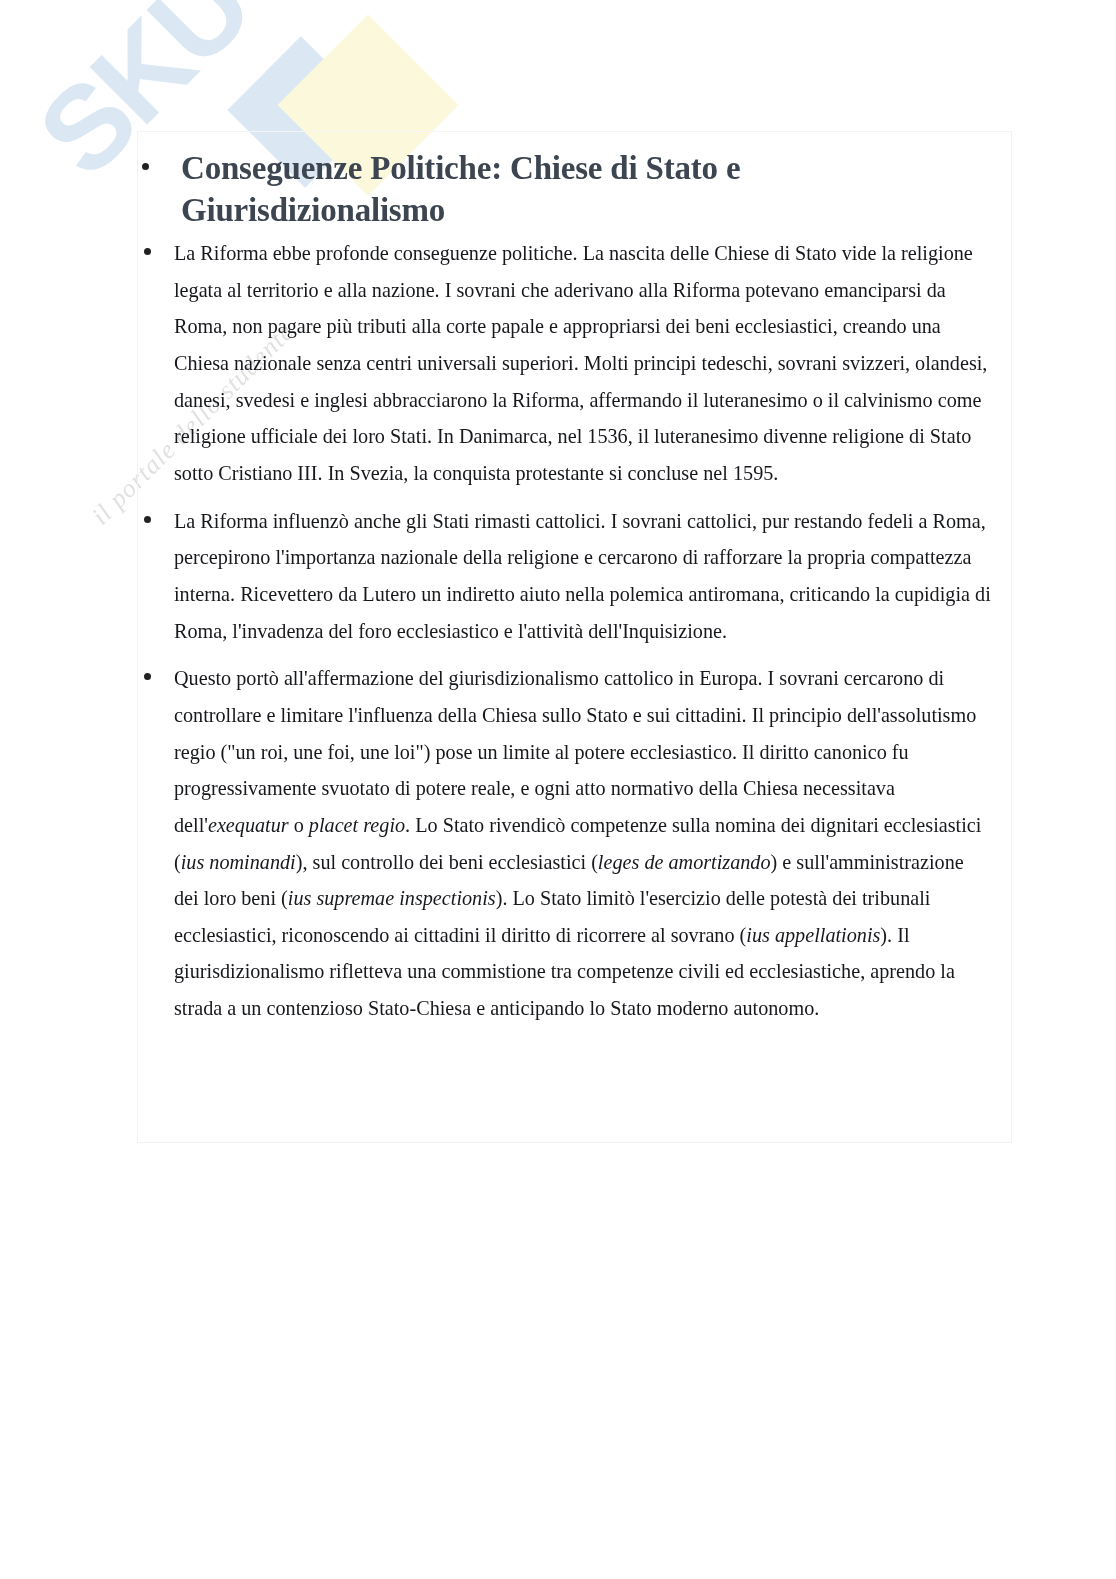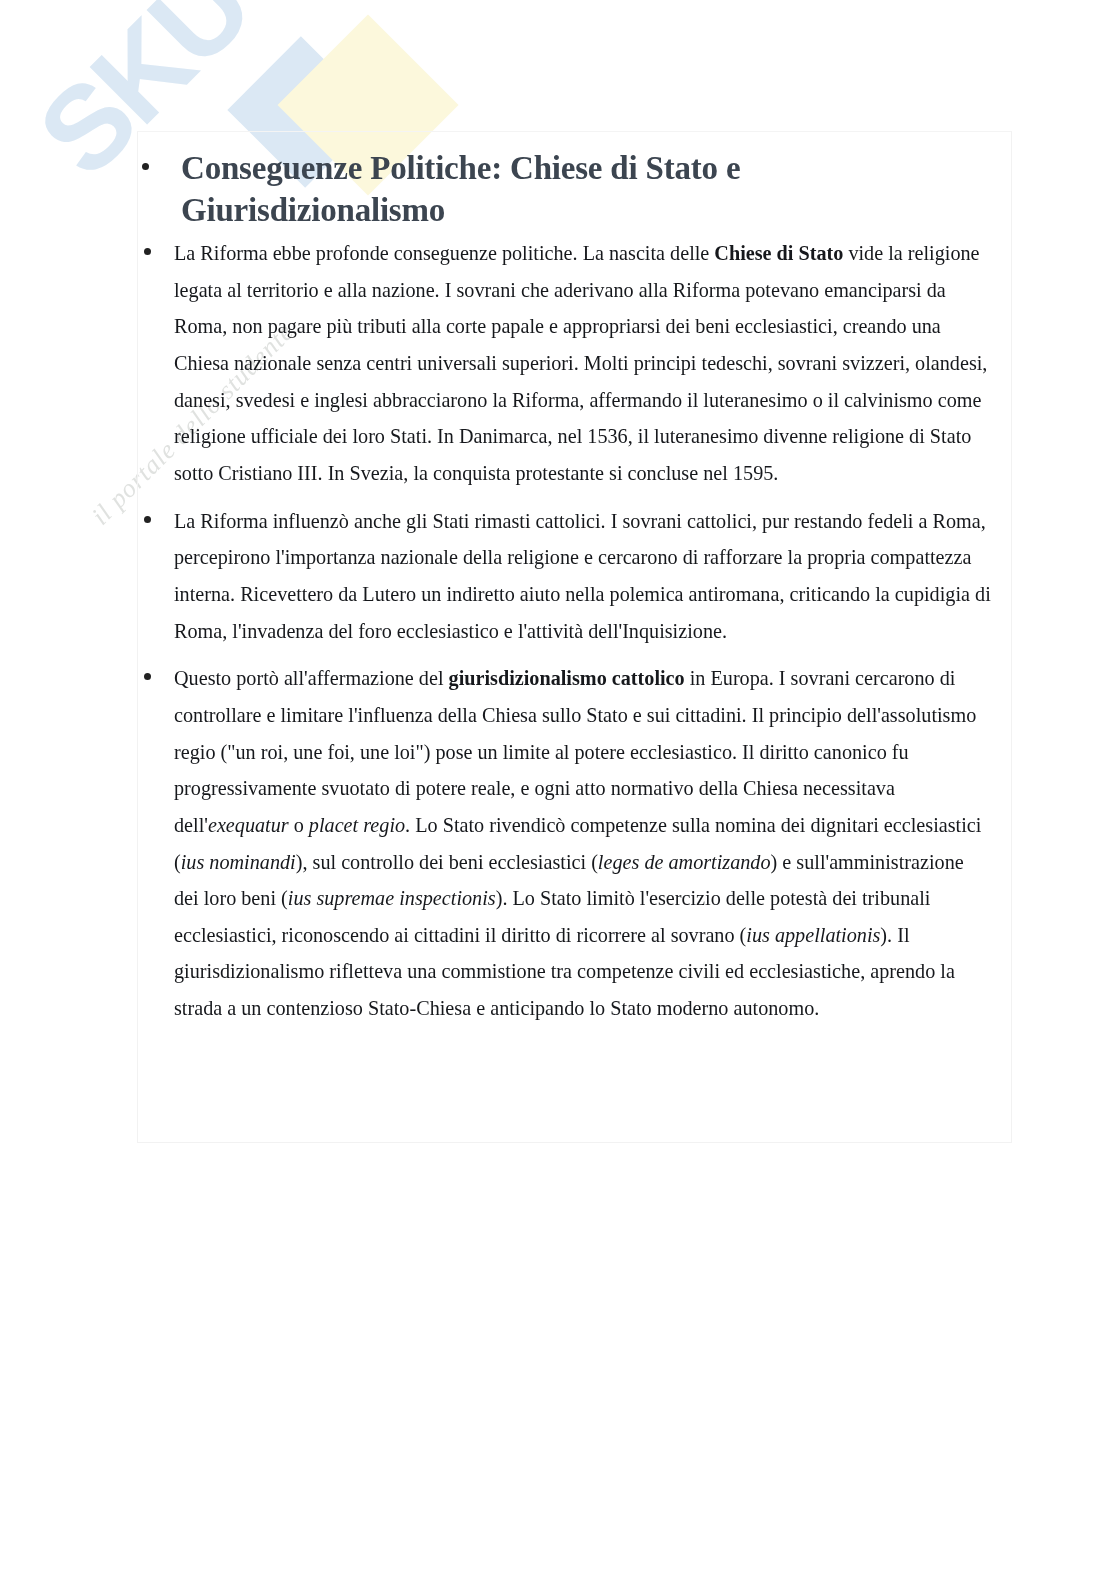--- a/index.html
+++ b/index.html
@@ -145,21 +145,21 @@
     top: 13px;
   }
   .para-text {
     margin: 0;
     font-size: 20.2px;
     line-height: 1.815;
     color: #16181c;
     text-align: left;
     font-family: "Liberation Serif", "DejaVu Serif", serif;
   }
-  .para-text b { font-weight: bold; }
+  .para-text b { font-weight: normal; }
   .para-text i { }
 </style>
 </head>
 <body>
 
 <div id="watermark-layer">
   <div class="wm-blue-shape"></div>
   <div class="wm-diamond"></div>
   <div class="wm-brand">
     <span>SKUOLA</span>

